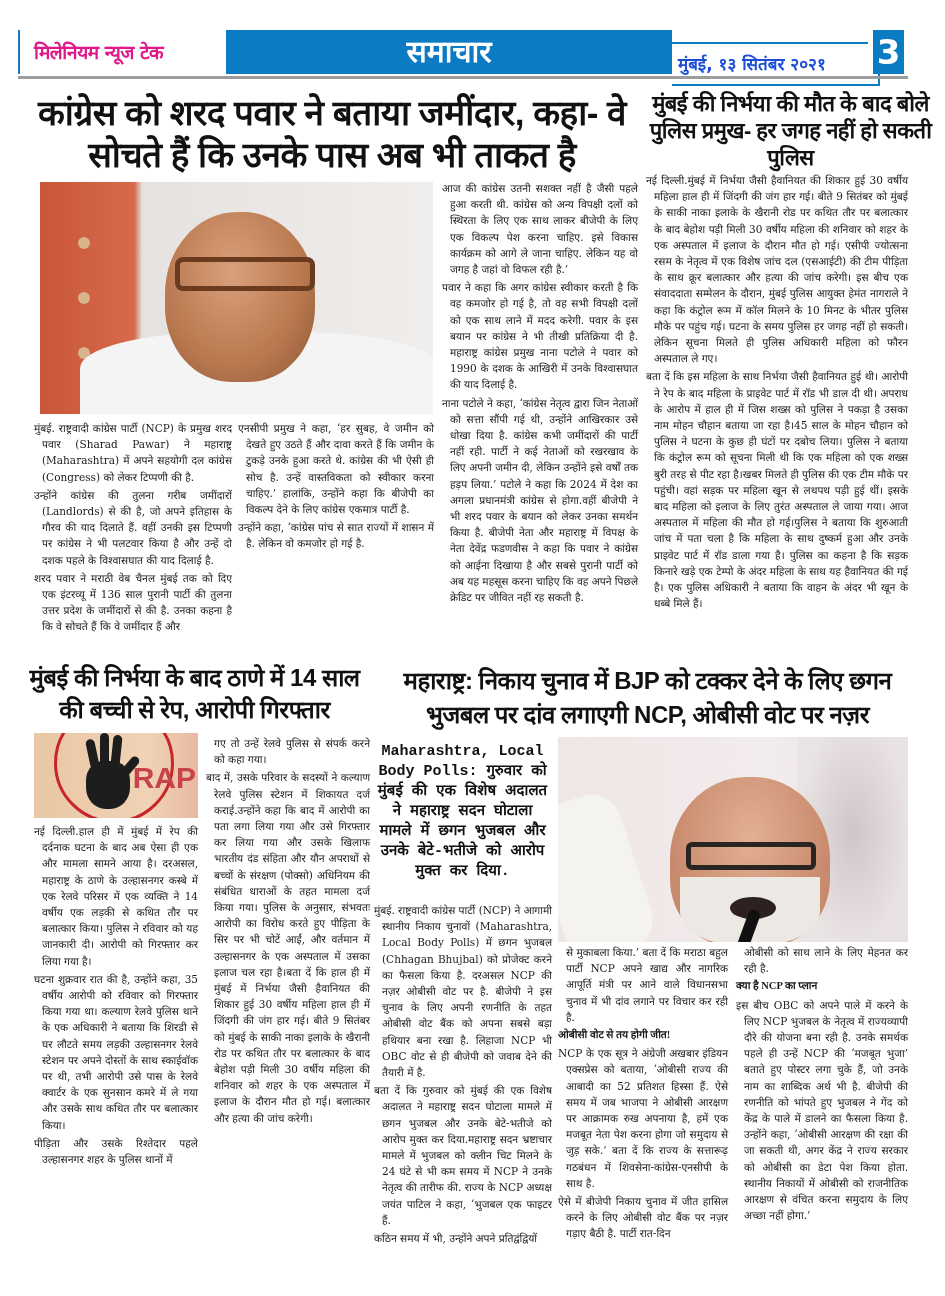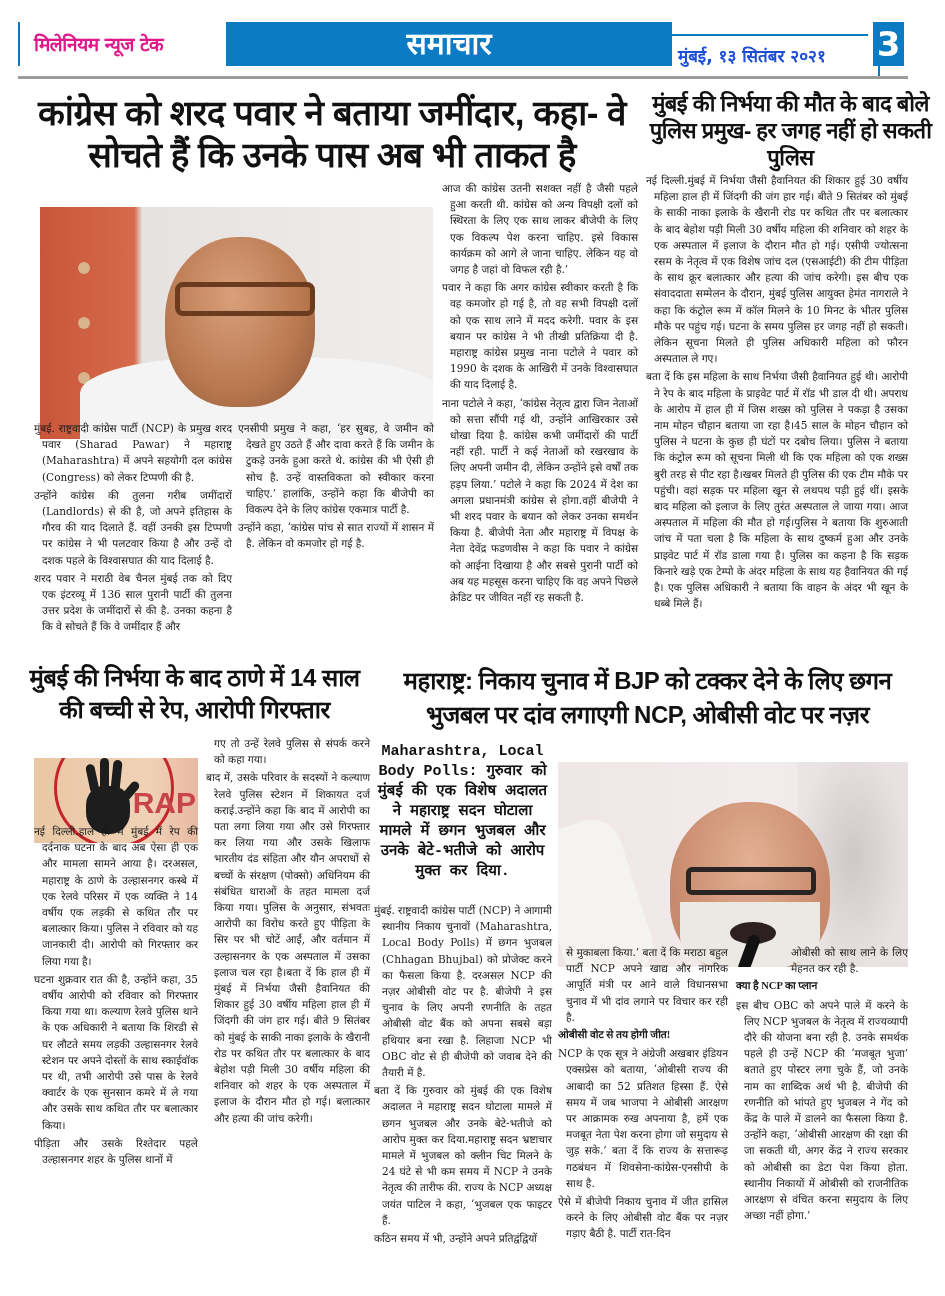--- a/index.html
+++ b/index.html
@@ -1,21 +1,21 @@
 <!DOCTYPE html>
 <html><head>
 <meta charset="utf-8">
 <style>
   * { box-sizing: border-box; margin: 0; padding: 0; }
   body { width: 945px; height: 1296px; background: #ffffff; position: relative; overflow: hidden;
          font-family: "DejaVu Sans", sans-serif; color: #111; }
   .abs { position: absolute; }
 
   
-  .mast { position: absolute; left: 18px; top: 22px; width: 890px; height: 36px; }
+  .mast { position: absolute; left: 18px; top: 30px; width: 890px; height: 36px; }
   .mast-brand { position: absolute; left: 0; top: 0; width: 208px; height: 44px; border-left: 2px solid #1a74b8;
                 color: #e0198a; font-weight: bold; font-size: 19px; line-height: 44px; padding-left: 14px; letter-spacing: -0.5px; }
   .mast-section { position: absolute; left: 208px; top: 0; width: 446px; height: 44px; background: #0b7bc4;
                   color: #fff; font-weight: bold; font-size: 30px; line-height: 44px; text-align: center; }
   .mast-date { position: absolute; left: 654px; top: 0; width: 208px; height: 44px; border: 2px solid #0b7bc4; border-left: none;
                font-weight: bold; font-size: 17px; line-height: 40px; padding-left: 6px; color:#1d4ed8;margin-top:12px; }
   .mast-page { position: absolute; left: 850px; top: 0; width: 36px; height: 44px; background: #0b7bc4; color: #fff;
                font-weight: bold; font-size: 34px; line-height: 44px; text-align: center; border-left: 5px solid #fff; }
   .mast-rule { position: absolute; left: 18px; top: 76px; width: 890px; height: 3px; background: #9c9c9c; }
 
@@ -26,21 +26,21 @@
   .h4 { left: 370px; top: 664px; width: 555px; font-size: 24px; line-height: 34px; }
   .deck { left: 375px; top: 742px; width: 175px; font-family: Liberation Mono, monospace; font-weight: bold;
           font-size: 15px; line-height: 20px; text-align: center; color: #111; }
 
   .col { font-family: "DejaVu Serif", serif; font-size: 10.5px; line-height: 16.2px; color: #1a1a1a; text-align: justify; }
   .col p { text-indent: -8px; padding-left: 8px; margin-bottom: 2px; }
   .col .dl { font-weight: normal; }
   .col .sub { font-weight: bold; text-indent: 0; padding-left: 0; font-family: Liberation Serif, serif; font-size: 10.5px; }
 
   
-  .photo { position: absolute; overflow: hidden; margin-top: 25px; }
+  .photo { position: absolute; overflow: hidden; }
   .pawar { left: 40px; top: 182px; width: 393px; height: 232px; background: linear-gradient(90deg, #c9563a 0%, #d66a4b 24%, #e5e2e0 26%, #f0eeec 100%); }
   .pawar .head { position: absolute; left: 125px; top: 30px; width: 150px; height: 170px; border-radius: 48% 48% 44% 44%;
                  background: radial-gradient(ellipse at 45% 35%, #d9a07c 0%, #b9784f 60%, #8a5536 100%); }
   .pawar .glasses { position: absolute; left: 135px; top: 75px; width: 140px; height: 34px; border: 5px solid #6b3b20; border-radius: 8px; }
   .pawar .shirt { position: absolute; left: 40px; top: 150px; width: 360px; height: 90px; background: #f4f4f4; border-radius: 40% 40% 0 0; }
   .pawar .btn { position: absolute; left: 38px; width: 12px; height: 12px; border-radius: 50%; background: #d7b48c; }
 
   .hand { left: 34px; top: 733px; width: 164px; height: 85px; background: linear-gradient(90deg, #e9c7a4, #f0d2b6 70%, #e8b9a2); }
   .hand .circle { position: absolute; left: 20px; top: -30px; width: 120px; height: 120px; border: 3px solid #c8252a; border-radius: 50%; }
   .hand .palm { position: absolute; left: 52px; top: 28px; width: 44px; height: 48px; background: #1d1d1d; border-radius: 40% 40% 45% 45%; }
@@ -134,16 +134,16 @@
     <p><span>बता दें कि गुरुवार को मुंबई की एक विशेष अदालत ने महाराष्ट्र सदन घोटाला मामले में छगन भुजबल और उनके बेटे-भतीजे को आरोप मुक्त कर दिया.महाराष्ट्र सदन भ्रष्टाचार मामले में भुजबल को क्लीन चिट मिलने के 24 घंटे से भी कम समय में NCP ने उनके नेतृत्व की तारीफ की. राज्य के NCP अध्यक्ष जयंत पाटिल ने कहा, ‘भुजबल एक फाइटर हैं.</span></p>
     <p><span>कठिन समय में भी, उन्होंने अपने प्रतिद्वंद्वियों</span></p>
   </div>
 <div class="abs col" style="left:558px;top:944px;width:170px;">
     <p style="text-indent: 0px;"><span>से मुकाबला किया.’ बता दें कि मराठा बहुल पार्टी NCP अपने खाद्य और नागरिक आपूर्ति मंत्री पर आने वाले विधानसभा चुनाव में भी दांव लगाने पर विचार कर रही है.</span></p>
     <p class="sub">ओबीसी वोट से तय होगी जीत!</p>
     <p><span>NCP के एक सूत्र ने अंग्रेजी अखबार इंडियन एक्सप्रेस को बताया, ‘ओबीसी राज्य की आबादी का 52 प्रतिशत हिस्सा हैं. ऐसे समय में जब भाजपा ने ओबीसी आरक्षण पर आक्रामक रुख अपनाया है, हमें एक मजबूत नेता पेश करना होगा जो समुदाय से जुड़ सके.’ बता दें कि राज्य के सत्तारूढ़ गठबंधन में शिवसेना-कांग्रेस-एनसीपी के साथ है.</span></p>
     <p><span>ऐसे में बीजेपी निकाय चुनाव में जीत हासिल करने के लिए ओबीसी वोट बैंक पर नज़र गड़ाए बैठी है. पार्टी रात-दिन</span></p>
   </div>
 <div class="abs col" style="left:736px;top:944px;width:172px;">
-    <p style="text-indent: 0px; margin-left: 47px;"><span>ओबीसी को साथ लाने के लिए मेहनत कर रही है.</span></p>
+    <p style="text-indent: 0px;"><span>ओबीसी को साथ लाने के लिए मेहनत कर रही है.</span></p>
     <p class="sub">क्या है NCP का प्लान</p>
     <p><span>इस बीच OBC को अपने पाले में करने के लिए NCP भुजबल के नेतृत्व में राज्यव्यापी दौरे की योजना बना रही है. उनके समर्थक पहले ही उन्हें NCP की ‘मजबूत भुजा’ बताते हुए पोस्टर लगा चुके हैं, जो उनके नाम का शाब्दिक अर्थ भी है. बीजेपी की रणनीति को भांपते हुए भुजबल ने गेंद को केंद्र के पाले में डालने का फैसला किया है. उन्होंने कहा, ‘ओबीसी आरक्षण की रक्षा की जा सकती थी, अगर केंद्र ने राज्य सरकार को ओबीसी का डेटा पेश किया होता. स्थानीय निकायों में ओबीसी को राजनीतिक आरक्षण से वंचित करना समुदाय के लिए अच्छा नहीं होगा.’</span></p>
   </div>
 
 </body></html>

